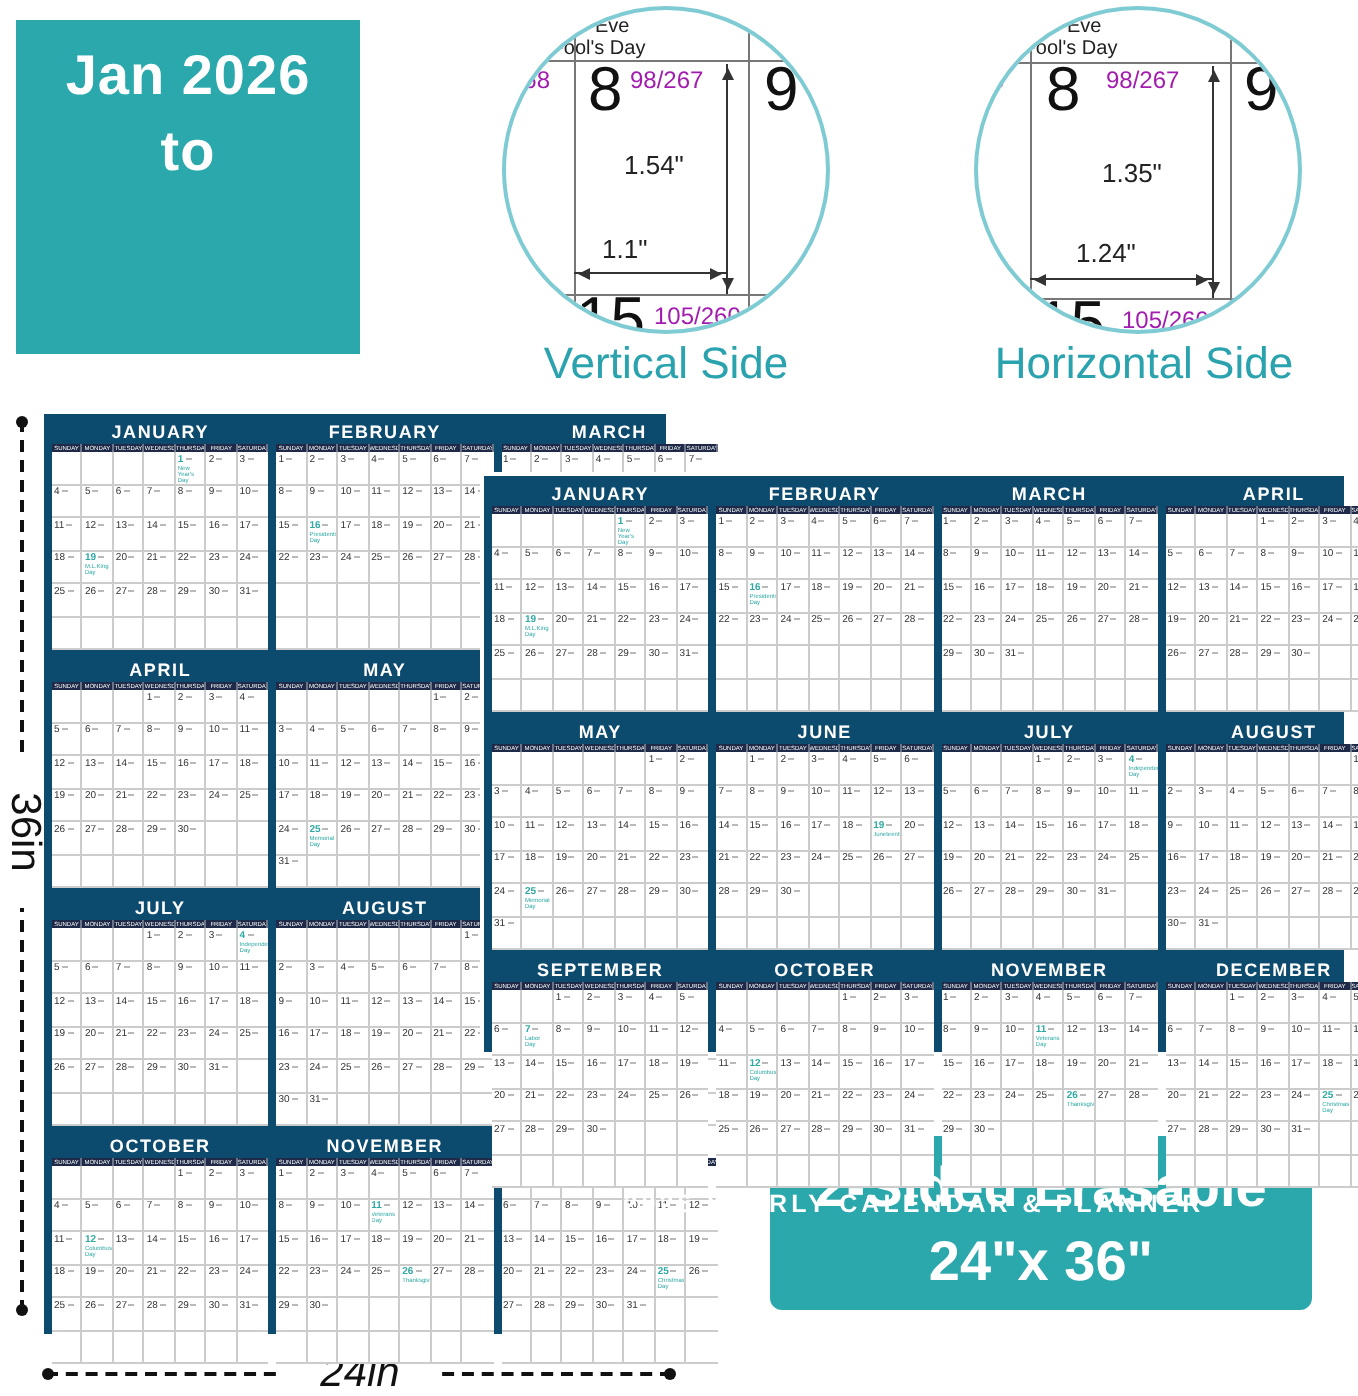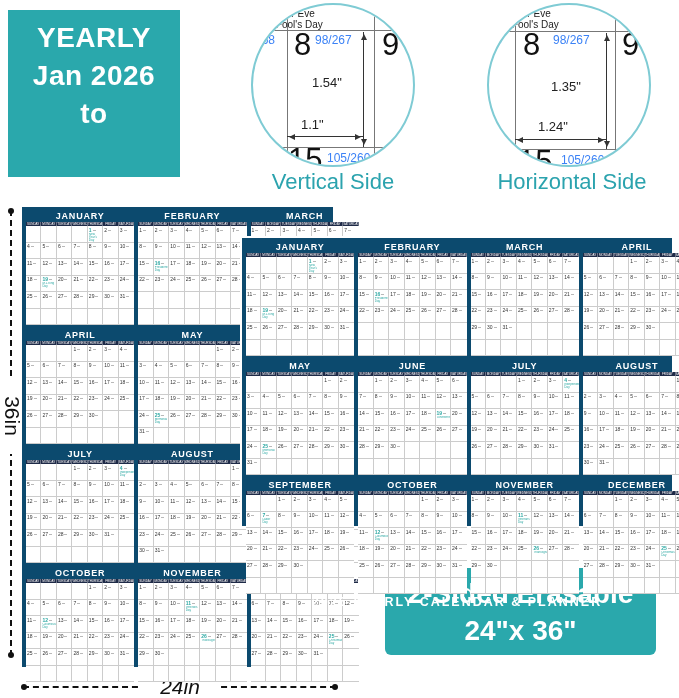--- a/index.html
+++ b/index.html
@@ -19,21 +19,21 @@
   .circle.c2 { left:487px; top:3px; }
   .circle .holiday-text { position:absolute; top:3px; left:0; width:100%; text-align:left;
     font-size:10px; line-height:11px; color:#222; z-index:2; }
   .cl { position:absolute; background:#777; }
   .cl-v { width:1px; top:0; height:164px; }
   .cl-h { height:1px; left:0; width:164px; }
   .c1 .cl-v.l { left:34px; } .c1 .cl-v.r { left:121px; }
   .c1 .cl-h.t { top:25px; } .c1 .cl-h.b { top:142px; }
   .c2 .cl-v.l { left:26px; } .c2 .cl-v.r { left:126px; }
   .c2 .cl-h.t { top:26px; } .c2 .cl-h.b { top:144px; }
-  .jnum { position:absolute; font-size:12px; color:#3b82f6; z-index:2; }
+  .jnum { position:absolute; font-size:12px; color:#a21caf; z-index:2; }
   .bignum { position:absolute; font-size:31px; color:#111; z-index:2; line-height:32px; }
   .c1 .jul-left { left:2px; top:28px; }   .c2 .jul-left { left:-7px; top:28px; }
   .c1 .big-day { left:41px; top:24px; }   .c2 .big-day { left:34px; top:24px; }
   .c1 .jul-right { left:62px; top:28px; } .c2 .jul-right { left:64px; top:28px; }
   .c1 .big-next { left:129px; top:24px; } .c2 .big-next { left:133px; top:24px; }
   .c1 .big-bot { left:35px; top:139px; }  .c2 .big-bot { left:29px; top:141px; }
   .c1 .jul-bot { left:74px; top:146px; }  .c2 .jul-bot { left:72px; top:148px; }
   .dim-v { position:absolute; width:1px; background:#333; z-index:1; }
   .dim-v::before { content:""; position:absolute; top:0; left:-2.5px;
     border:3px solid transparent; border-bottom:6px solid #333; transform:translateY(-1px); }
@@ -107,21 +107,20 @@
   .dim24::before { left:-2px; } .dim24::after { right:-2px; }
   .dim24-label { position:absolute; left:116px; top:-14px; width:82px; height:26px;
     background:#fff; text-align:center; font-size:21px; line-height:26px; color:#111; }
 </style>
 </head>
 <body>
 
 <div class="canvas">
 
   <div class="promo-box">
-    <div>YEARLY</div>
     <div>Jan 2026</div>
     <div>to</div>
   </div>
 
   <div class="circle c1">
     <div class="holiday-text">
       <div>Passover Eve</div>
       <div>April Fool's Day</div>
     </div>
     <div class="cl cl-v l"></div>

